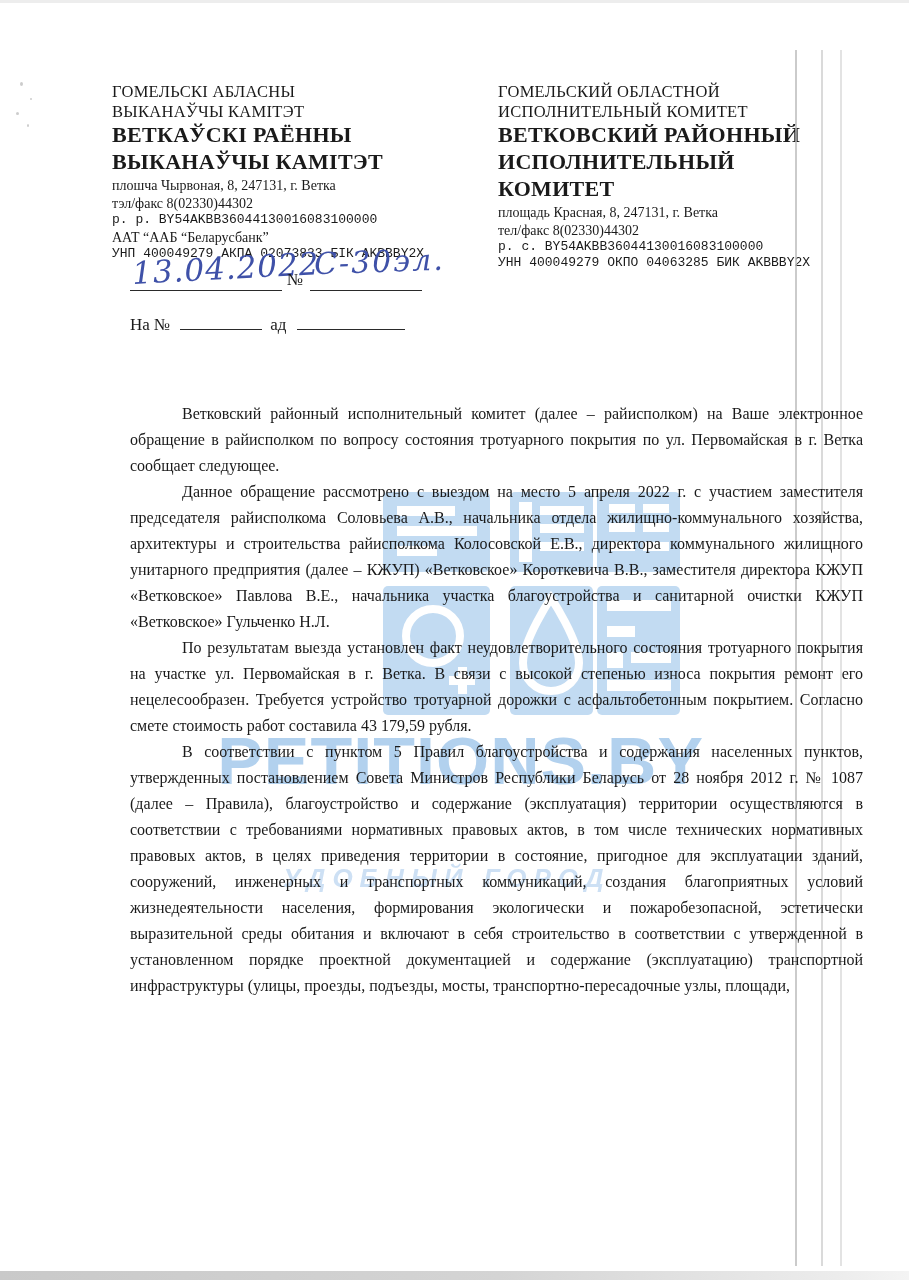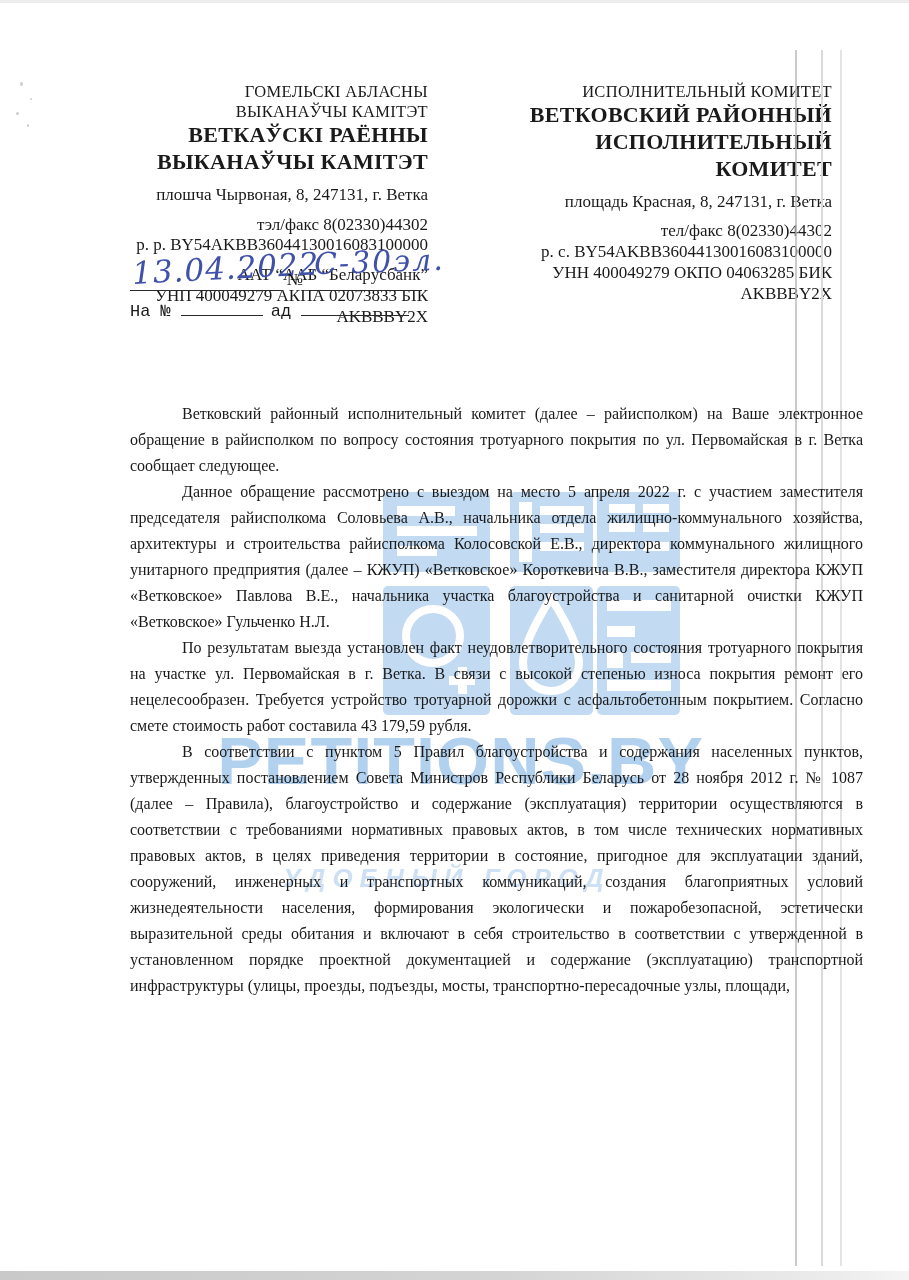--- a/index.html
+++ b/index.html
@@ -12,37 +12,37 @@
   .edge-top{position:absolute;left:0;top:0;width:909px;height:3px;background:#ededed;}
   .edge-bottom{position:absolute;left:0;top:1271px;width:909px;height:9px;
     background:linear-gradient(to right,#c9c9c9 0%,#d4d4d4 55%,#ececec 92%,#f4f4f4 100%);}
   .scanline{position:absolute;top:50px;height:1216px;}
   .scanline.l1{left:795px;width:2px;background:#b9b9b9;opacity:.75;}
   .scanline.l2{left:821px;width:2px;background:#dadada;}
   .scanline.l3{left:840px;width:2px;background:#e3e3e3;}
   .speck{position:absolute;border-radius:50%;background:#8f8f8f;opacity:.45;}
   
   .letterhead{position:absolute;top:82px;left:0;width:909px;}
-  .lh-col{position:absolute;text-align:right;line-height:1.22;}
+  .lh-col{position:absolute;text-align:left;line-height:1.22;}
   .lh-left{left:112px;width:316px;}
   .lh-right{left:498px;width:334px;}
   .lh-org{font-size:16.5px;letter-spacing:.3px;}
   .lh-name{font-size:22px;font-weight:bold;letter-spacing:.3px;}
-  .lh-small{font-size:17px;margin-top:9px;}
-  .lh-acct{font-size:17px;}
+  .lh-small{font-size:14px;margin-top:1px;}
+  .lh-acct{font-size:13px;font-family:Liberation Mono, monospace;}
   
   .ref-block{position:absolute;left:130px;top:252px;width:310px;font-size:17px;}
   .ref-row1{position:relative;height:42px;}
   .ref-date-cell{position:absolute;left:0;top:0;width:152px;height:38px;border-bottom:1.6px solid #2a2a2a;}
   .ref-no{position:absolute;left:157px;top:18px;font-size:17px;}
   .ref-num-cell{position:absolute;left:180px;top:0;width:112px;height:38px;border-bottom:1.6px solid #2a2a2a;}
   .hw{font-family:"DejaVu Serif", serif;font-style:italic;color:#3f51a8;white-space:nowrap;}
   .hw-date{position:absolute;left:2px;top:-2px;font-size:31px;transform:rotate(-3deg);letter-spacing:1px;}
   .hw-num{position:absolute;left:4px;top:-8px;font-size:30px;transform:rotate(-2deg);letter-spacing:2px;}
-  .ref-row2{position:relative;height:26px;margin-top:5px;font-family:Liberation Mono, monospace;}
+  .ref-row2{position:relative;height:26px;margin-top:19px;}
   .ref-row2 .lbl{font-size:17px;}
   .blank{display:inline-block;border-bottom:1.6px solid #2a2a2a;height:16px;vertical-align:baseline;}
   .blank.b1{width:82px;margin:0 8px 0 10px;}
   .blank.b2{width:108px;margin-left:10px;}
   
   .watermark{position:absolute;left:0;top:0;width:909px;height:1280px;z-index:1;pointer-events:none;}
   .wm-logo{position:absolute;left:383px;top:490px;}
   .wm-brand{position:absolute;left:222px;top:722px;width:480px;
     font-family:"Liberation Sans", sans-serif;font-weight:bold;font-size:67px;
     letter-spacing:1px;color:#b2d1ee;transform:scaleX(1.02);white-space:nowrap;}
@@ -111,20 +111,21 @@
       <div class="lh-org">ВЫКАНАЎЧЫ КАМІТЭТ</div>
       <div class="lh-name">ВЕТКАЎСКІ РАЁННЫ</div>
       <div class="lh-name">ВЫКАНАЎЧЫ КАМІТЭТ</div>
       <div class="lh-small">плошча Чырвоная, 8, 247131, г. Ветка</div>
       <div class="lh-small">тэл/факс 8(02330)44302</div>
       <div class="lh-acct">р. р. BY54AKBB36044130016083100000</div>
       <div class="lh-small">ААТ “ААБ “Беларусбанк”</div>
       <div class="lh-acct">УНП 400049279 АКПА 02073833 БІК AKBBBY2X</div>
     </div>
     <div class="lh-col lh-right">
+      <div class="lh-org">ГОМЕЛЬСКИЙ ОБЛАСТНОЙ</div>
       <div class="lh-org">ИСПОЛНИТЕЛЬНЫЙ КОМИТЕТ</div>
       <div class="lh-name">ВЕТКОВСКИЙ РАЙОННЫЙ</div>
       <div class="lh-name">ИСПОЛНИТЕЛЬНЫЙ КОМИТЕТ</div>
       <div class="lh-small">площадь Красная, 8, 247131, г. Ветка</div>
       <div class="lh-small">тел/факс 8(02330)44302</div>
       <div class="lh-acct">р. с. BY54AKBB36044130016083100000</div>
       <div class="lh-acct">УНН 400049279 ОКПО 04063285 БИК AKBBBY2X</div>
     </div>
   </div>
 

